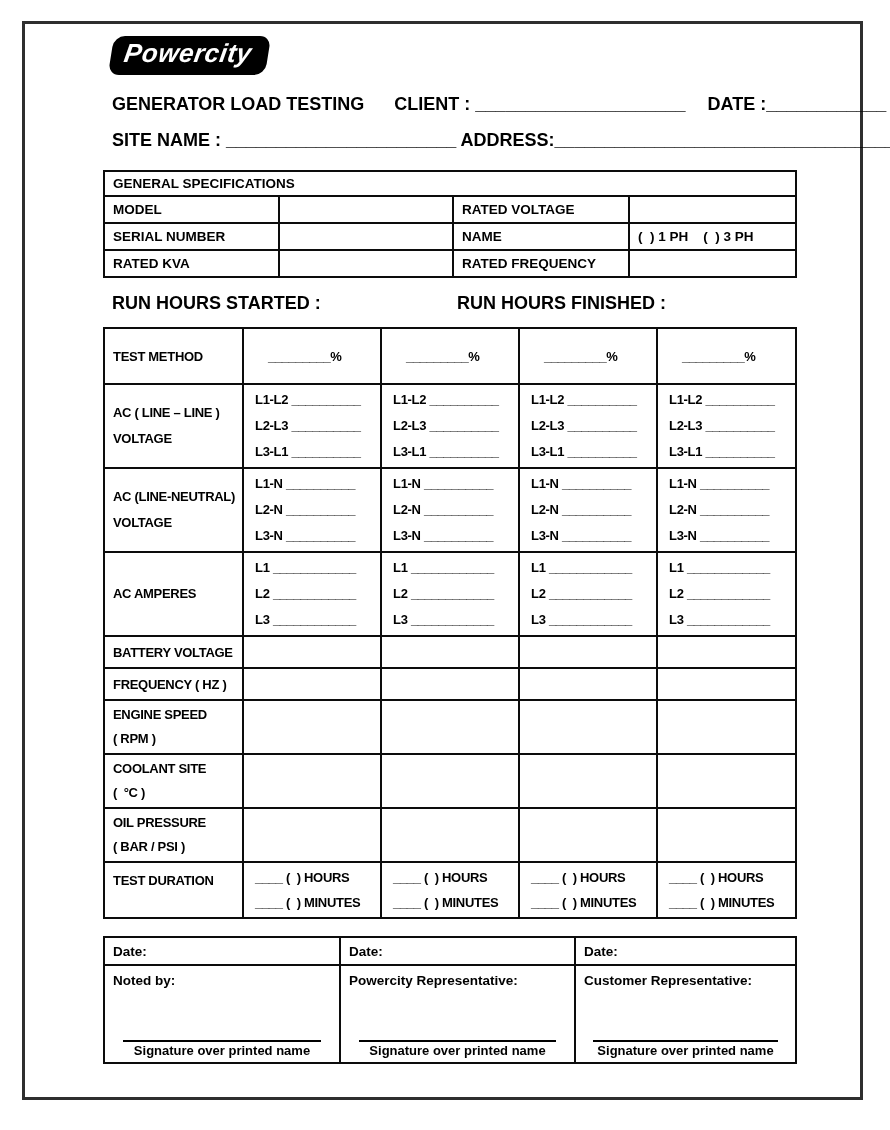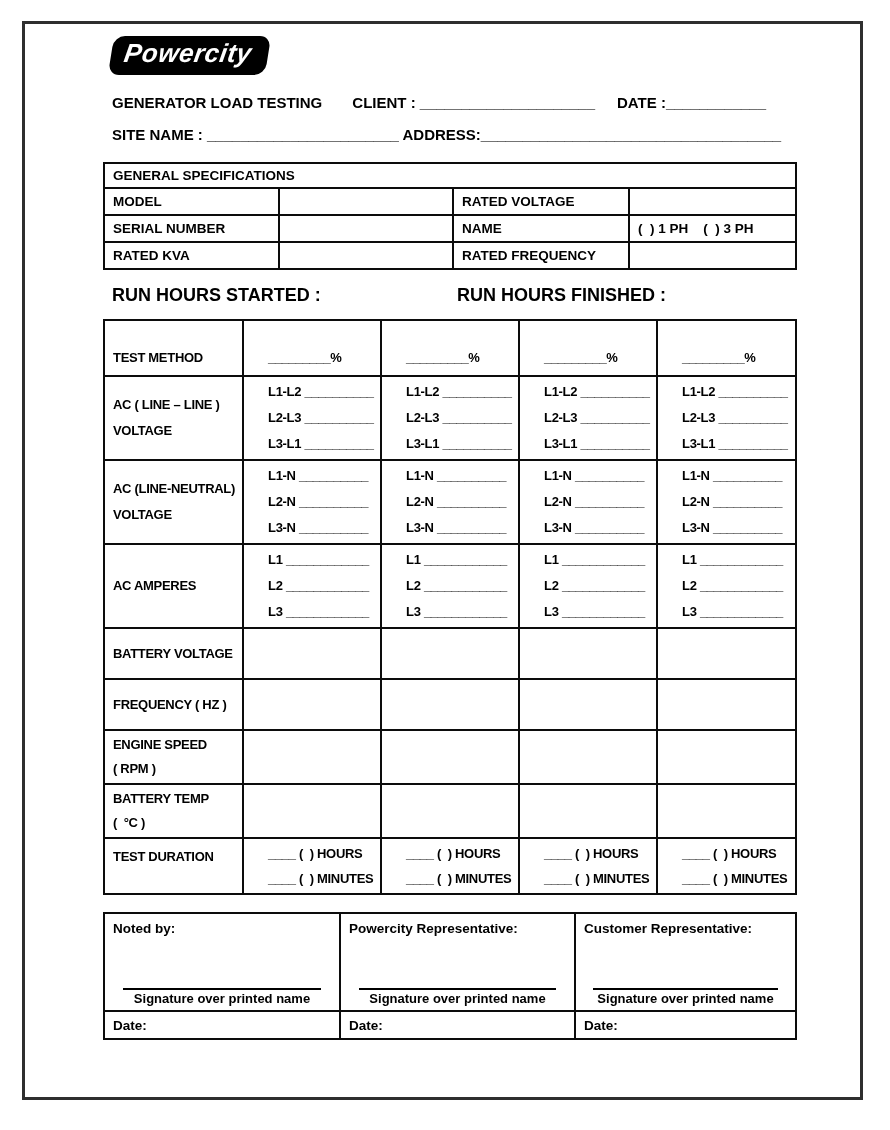--- a/index.html
+++ b/index.html
@@ -39,21 +39,21 @@
     font-weight: bold;
     font-size: 26px;
     letter-spacing: 0.5px;
     white-space: pre;
   }
 
   
   .hline {
     display: flex;
     align-items: baseline;
-    font-size: 15px;
+    font-size: 18px;
     padding-left: 9px;
     white-space: pre;
   }
   .hline1 { margin-top: 19px; }
   .hline2 { margin-top: 15px; }
   .m-client { margin-left: 30px; }
   .m-date { margin-left: 22px; }
   .blank { letter-spacing: 0; }
 
   
@@ -84,28 +84,28 @@
   
   .main { width: 692px; margin-top: 13px; font-size: 13px; }
   .main td {
     border: 2px solid #0c0c0c;
     vertical-align: middle;
     padding: 2px 6px 2px 8px;
     white-space: pre;
     line-height: 26px;
     letter-spacing: -0.3px;
   }
-  .main .dc { padding-left: 24px; }
+  .main .dc { padding-left: 11px; }
   .r0 { height: 56px; }
-  .r0 td { vertical-align: bottom; padding-bottom: 4px; }
+  .r0 td { vertical-align: bottom; padding-bottom: 13px; }
   .r0 .dc { padding-left: 24px; }
   .r1 { height: 82px; }
   .r2 { height: 76px; }
   .r3 { height: 78px; }
-  .r4, .r5 { height: 51px; }
+  .r4, .r5 { height: 32px; }
   .r4 td, .r5 td { line-height: normal; }
   .r6, .r7, .r8 { height: 52px; }
   .r6 .lc, .r7 .lc, .r8 .lc { line-height: 24px; }
   .r9 { height: 52px; }
   .r9 td { line-height: 25px; }
   .r9 .lc { vertical-align: top; padding-top: 5px; }
 
   
   .sig { width: 692px; margin-top: 17px; font-size: 13.5px; }
   .sig td { border: 2px solid #0c0c0c; vertical-align: top; padding: 0; }
@@ -271,22 +271,30 @@
         </tr>
         <tr class="r6">
           <td class="lc">ENGINE SPEED
 ( RPM )</td>
           <td class="dc"></td>
           <td class="dc"></td>
           <td class="dc"></td>
           <td class="dc"></td>
         </tr>
         <tr class="r7">
-          <td class="lc">BATTERY TEMP
+          <td class="lc">COOLANT SITE
 (  °C )</td>
+          <td class="dc"></td>
+          <td class="dc"></td>
+          <td class="dc"></td>
+          <td class="dc"></td>
+        </tr>
+        <tr class="r8">
+          <td class="lc">OIL PRESSURE
+( BAR / PSI )</td>
           <td class="dc"></td>
           <td class="dc"></td>
           <td class="dc"></td>
           <td class="dc"></td>
         </tr>
         <tr class="r9">
           <td class="lc">TEST DURATION</td>
           <td class="dc">____ (  ) HOURS
 ____ (  ) MINUTES</td>
           <td class="dc">____ (  ) HOURS
@@ -300,20 +308,25 @@
     </table>
 
     
     <table class="sig">
       <colgroup>
           <col style="width:236px">
           <col style="width:235px">
           <col style="width:221px">
         </colgroup>
       <tbody>
+        <tr>
+          <td class="date-cell">Date:</td>
+          <td class="date-cell">Date:</td>
+          <td class="date-cell">Date:</td>
+        </tr>
         <tr>
           <td>
             <div class="sig-box">
               <div class="sig-title">Noted by:</div>
               <div class="sig-spacer"></div>
               <div class="sig-line"></div>
               <div class="sig-caption">Signature over printed name</div>
             </div>
           </td>
           <td>
@@ -326,22 +339,17 @@
           </td>
           <td>
             <div class="sig-box">
               <div class="sig-title">Customer Representative:</div>
               <div class="sig-spacer"></div>
               <div class="sig-line"></div>
               <div class="sig-caption">Signature over printed name</div>
             </div>
           </td>
         </tr>
-        <tr>
-          <td class="date-cell">Date:</td>
-          <td class="date-cell">Date:</td>
-          <td class="date-cell">Date:</td>
-        </tr>
       </tbody>
     </table>
 
   </div>
 </div>
 
 </body></html>

